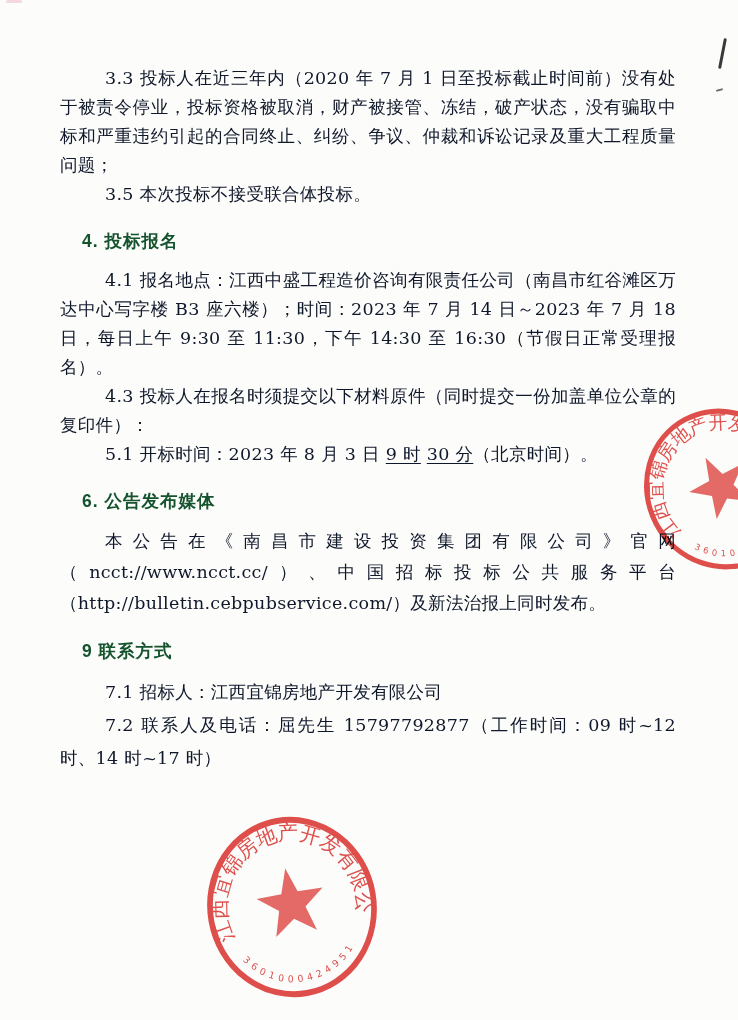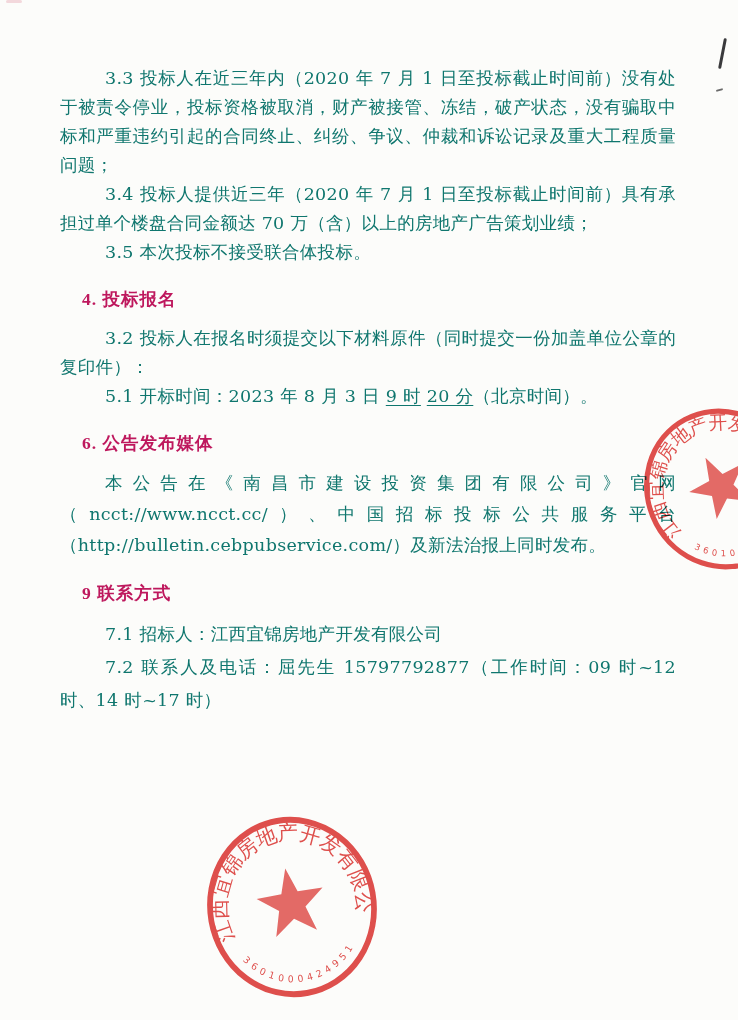--- a/index.html
+++ b/index.html
@@ -12,29 +12,29 @@
     position:relative;width:738px;height:1020px;overflow:hidden;
     background:#fcfcfa;color:#262626;
   }
   .doc{
     position:absolute;left:60px;top:64px;width:616px;
   }
   .para{
     margin:0;font-size:17.5px;line-height:29px;
     text-align:justify;text-indent:45px;
     letter-spacing:0.3px;
-    color:#0f766e;
+    color:#0f172a;
   }
   .para.lh31{line-height:31px;}
   .para.lh33{line-height:33px;}
   .heading{
     margin:18px 0 10px 22px;
-    font-family:Liberation Serif, serif;
+    font-family:Liberation Sans, sans-serif;
     font-weight:bold;font-size:17.5px;line-height:29px;
-    letter-spacing:1px;color:#be185d;
+    letter-spacing:1px;color:#14532d;
   }
   .u{text-decoration:underline;text-underline-offset:3px;}
   
   .seal{
     position:absolute;mix-blend-mode:multiply;opacity:0.88;
     pointer-events:none;
   }
   .seal svg{display:block;width:100%;height:100%;}
   .seal-bottom{left:204px;top:816px;width:176px;height:182px;transform:rotate(-10deg);}
   .seal-right{left:642px;top:407px;width:160px;height:164px;transform:rotate(-28deg);}
@@ -52,27 +52,27 @@
     background:#f0c9cf;opacity:0.7;border-radius:2px;
   }
 </style>
 </head>
 <body>
 
 <div class="page">
 
   <div class="doc">
     <p class="para">3.3 投标人在近三年内（2020 年 7 月 1 日至投标截止时间前）没有处于被责令停业，投标资格被取消，财产被接管、冻结，破产状态，没有骗取中标和严重违约引起的合同终止、纠纷、争议、仲裁和诉讼记录及重大工程质量问题；</p>
-    <p class="para">3.4 投标人提供近三年（2020 年 7 月 1 日至投标截止时间前）具有承担过单个楼盘合同金额达 70 万（含）以上的房地产广告策划业绩；</p>
     <p class="para">3.5 本次投标不接受联合体投标。</p>
 
     <h2 class="heading">4. 投标报名</h2>
-    <p class="para">3.2 投标人在报名时须提交以下材料原件（同时提交一份加盖单位公章的复印件）：</p>
+    <p class="para">4.1 报名地点：江西中盛工程造价咨询有限责任公司（南昌市红谷滩区万达中心写字楼 B3 座六楼）；时间：2023 年 7 月 14 日～2023 年 7 月 18 日，每日上午 9:30 至 11:30，下午 14:30 至 16:30（节假日正常受理报名）。</p>
+    <p class="para">4.3 投标人在报名时须提交以下材料原件（同时提交一份加盖单位公章的复印件）：</p>
 
-    <p class="para"><span>5.1 开标时间：2023 年 8 月 3 日 </span><span class="u">9 时</span><span> </span><span class="u">20 分</span><span>（北京时间）。</span></p>
+    <p class="para"><span>5.1 开标时间：2023 年 8 月 3 日 </span><span class="u">9 时</span><span> </span><span class="u">30 分</span><span>（北京时间）。</span></p>
 
     <h2 class="heading">6. 公告发布媒体</h2>
     <p class="para lh31">本公告在《南昌市建设投资集团有限公司》官网（ncct://www.ncct.cc/）、中国招标投标公共服务平台（http://bulletin.cebpubservice.com/）及新法治报上同时发布。</p>
 
     <h2 class="heading">9 联系方式</h2>
     <p class="para lh33">7.1 招标人：江西宜锦房地产开发有限公司</p>
     <p class="para lh33">7.2 联系人及电话：屈先生 15797792877（工作时间：09 时~12 时、14 时~17 时）</p>
   </div>
 
   <div class="seal seal-right">

